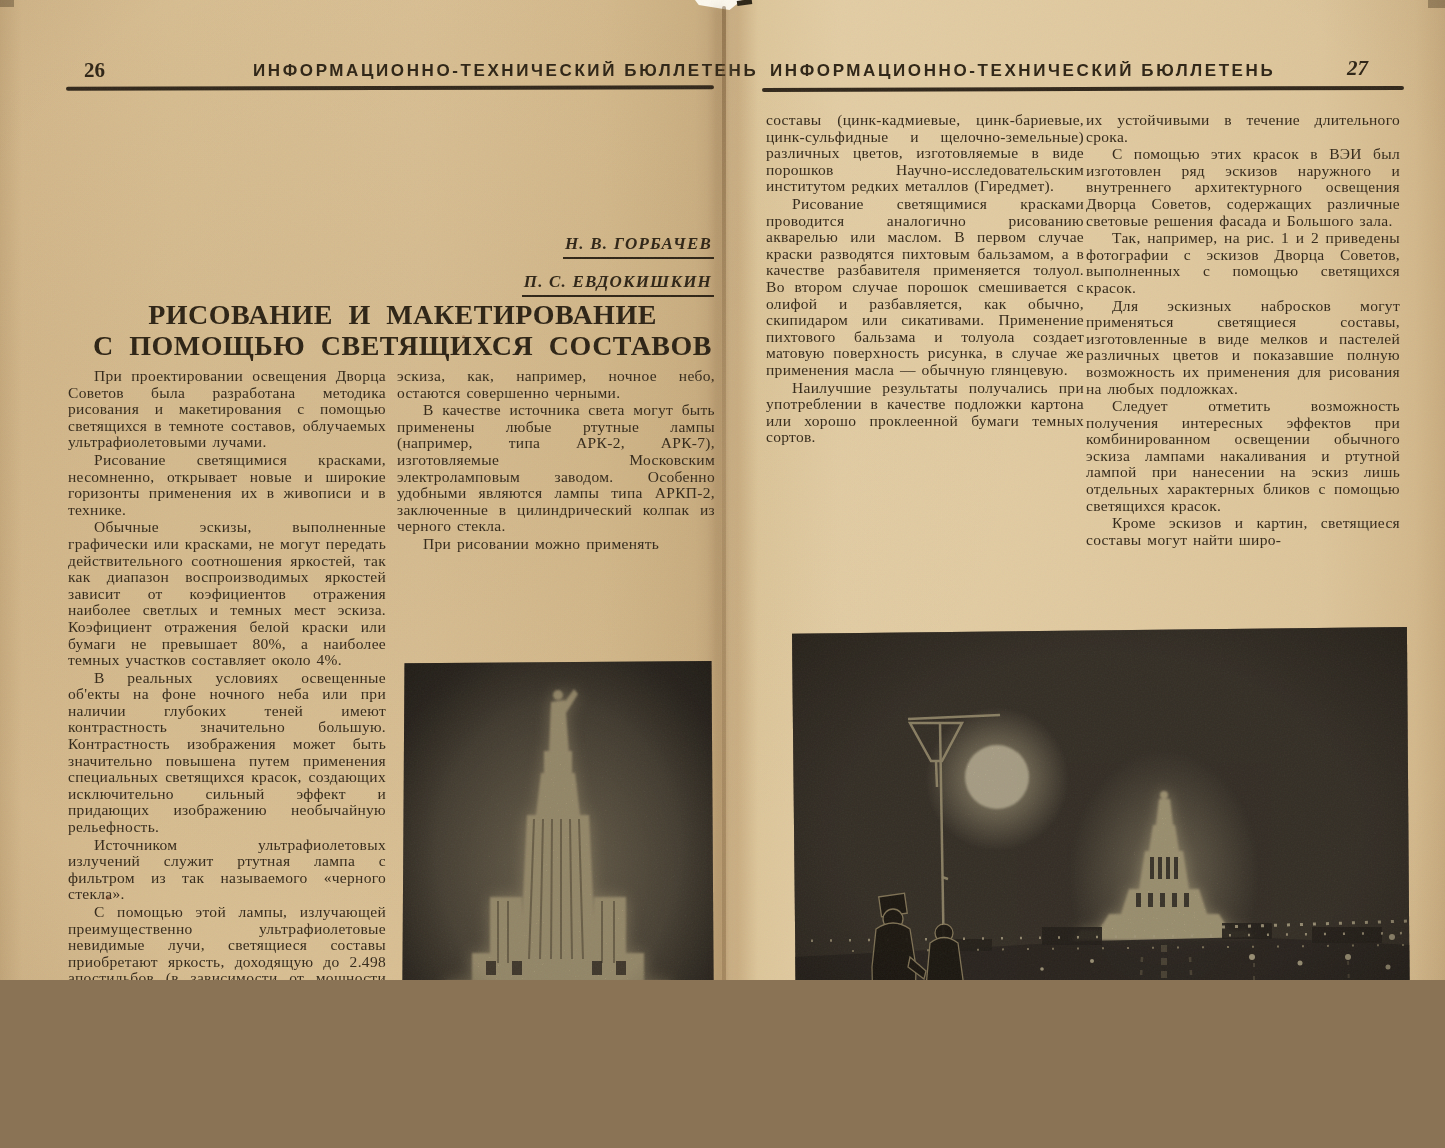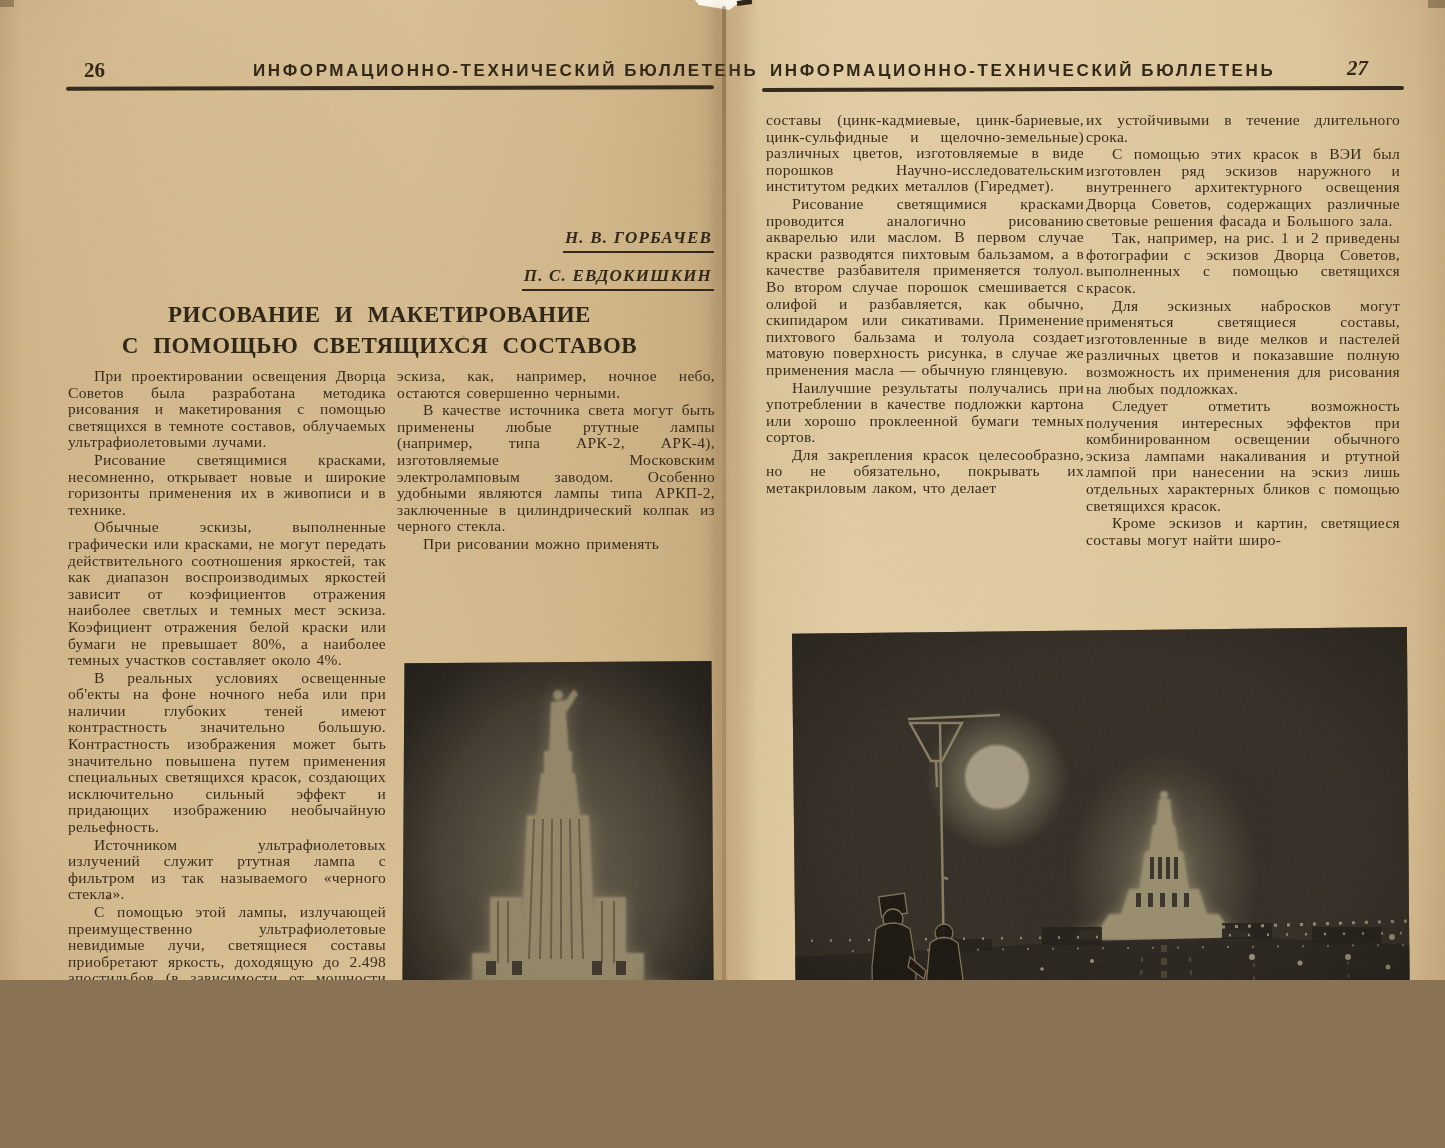--- a/index.html
+++ b/index.html
@@ -20,30 +20,30 @@
     position:absolute;font-family:"Liberation Sans",sans-serif;
     font-weight:bold;font-size:17px;letter-spacing:2.6px;color:#2e2415;
     white-space:nowrap;
   }
   .pagenum{
     position:absolute;font-family:"Liberation Serif",serif;
     font-weight:bold;font-size:21px;color:#2e2415;
   }
   .headrule{position:absolute;background:#31271a;border-radius:2px;}
   
-  .authors{position:absolute;left:396px;top:228px;width:318px;text-align:right;}
+  .authors{position:absolute;left:396px;top:234px;width:318px;text-align:right;}
   .author{
     display:inline-block;font-weight:bold;font-style:italic;font-size:17px;
     letter-spacing:1.2px;color:#2f2516;padding:0 2px 3px 2px;
     border-bottom:2.5px solid #2f2516;margin-bottom:13px;
   }
   
   .article-title{
-    position:absolute;left:57px;top:299px;width:645px;text-align:center;
-    font-weight:bold;font-size:23px;line-height:31px;letter-spacing:0.5px;
+    position:absolute;left:80px;top:299px;width:645px;text-align:center;
+    font-weight:bold;font-size:28px;line-height:31px;letter-spacing:0.5px;
     word-spacing:8px;color:#2d2314;
   }
   
   .col{
     position:absolute;width:318px;text-align:justify;overflow:hidden;
     font-size:15.5px;line-height:16.6px;letter-spacing:0.3px;word-spacing:1.6px;
     color:#34291a;
   }
   .col p{margin:0;text-indent:26px;}
   .col p + p{margin-top:1px;}
@@ -96,21 +96,21 @@
     <div class="col" style="left:68px;top:368px;height:700px;">
         <p>При проектировании освещения Дворца Советов была разработана методика рисования и макетирования с помощью светящихся в темноте составов, облучаемых ультрафиолетовыми лучами.</p>
         <p>Рисование светящимися красками, несомненно, открывает новые и широкие горизонты применения их в живописи и в технике.</p>
         <p>Обычные эскизы, выполненные графически или красками, не могут передать действительного соотношения яркостей, так как диапазон воспроизводимых яркостей зависит от коэфициентов отражения наиболее светлых и темных мест эскиза. Коэфициент отражения белой краски или бумаги не превышает 80%, а наиболее темных участков составляет около 4%.</p>
         <p>В реальных условиях освещенные об'екты на фоне ночного неба или при наличии глубоких теней имеют контрастность значительно большую. Контрастность изображения может быть значительно повышена путем применения специальных светящихся красок, создающих исключительно сильный эффект и придающих изображению необычайную рельефность.</p>
         <p>Источником ультрафиолетовых излучений служит ртутная лампа с фильтром из так называемого «черного стекла».</p>
         <p>С помощью этой лампы, излучающей преимущественно ультрафиолетовые невидимые лучи, светящиеся составы приобретают яркость, доходящую до 2.498 апостильбов (в зависимости от мощности лампы и расстояния до нее), а темные места</p>
       </div>
     <div class="col" style="left:397px;top:368px;height:288px;">
         <p class="cont">эскиза, как, например, ночное небо, остаются совершенно черными.</p>
-        <p>В качестве источника света могут быть применены любые ртутные лампы (например, типа АРК-2, АРК-4), изготовляемые Московским электроламповым заводом. Особенно удобными являются лампы типа АРКП-2, заключенные в цилиндрический колпак из черного стекла.</p>
+        <p>В качестве источника света могут быть применены любые ртутные лампы (например, типа АРК-2, АРК-7), изготовляемые Московским электроламповым заводом. Особенно удобными являются лампы типа АРКП-2, заключенные в цилиндрический колпак из черного стекла.</p>
         <p>При рисовании можно применять</p>
       </div>
 
     <div id="fig1" class="photo">
       <svg viewBox="0 0 312 380" width="312" height="380">
         <defs>
           <filter id="grain1" x="0" y="0" width="100%" height="100%">
             <feTurbulence type="fractalNoise" baseFrequency="0.85" numOctaves="2" result="n"></feTurbulence>
             <feColorMatrix in="n" type="matrix" values="0 0 0 0 0  0 0 0 0 0  0 0 0 0 0  0.9 0.9 0.9 0 0"></feColorMatrix>
           </filter>
@@ -180,21 +180,20 @@
 
   <div>
     <div class="runhead" style="left:770px;top:61px;">ИНФОРМАЦИОННО-ТЕХНИЧЕСКИЙ БЮЛЛЕТЕНЬ</div>
     <div class="pagenum" style="left:1347px;top:56px;font-style:italic;">27</div>
     <div class="headrule" style="left:762px;top:87px;width:642px;height:3.5px;transform:rotate(-0.2deg);"></div>
 
     <div class="col" style="left:766px;top:112px;height:508px;">
         <p class="cont">составы (цинк-кадмиевые, цинк-бариевые, цинк-сульфидные и щелочно-земельные) различных цветов, изготовляемые в виде порошков Научно-исследовательским институтом редких металлов (Гиредмет).</p>
         <p>Рисование светящимися красками проводится аналогично рисованию акварелью или маслом. В первом случае краски разводятся пихтовым бальзамом, а в качестве разбавителя применяется толуол. Во втором случае порошок смешивается с олифой и разбавляется, как обычно, скипидаром или сикативами. Применение пихтового бальзама и толуола создает матовую поверхность рисунка, в случае же применения масла — обычную глянцевую.</p>
         <p>Наилучшие результаты получались при употреблении в качестве подложки картона или хорошо проклеенной бумаги темных сортов.</p>
-        <p>Для закрепления красок целесообразно, но не обязательно, покрывать их метакриловым лаком, что делает</p>
       </div>
     <div class="col" style="left:1086px;top:112px;width:314px;height:510px;">
         <p class="cont">их устойчивыми в течение длительного срока.</p>
         <p>С помощью этих красок в ВЭИ был изготовлен ряд эскизов наружного и внутреннего архитектурного освещения Дворца Советов, содержащих различные световые решения фасада и Большого зала.</p>
         <p>Так, например, на рис. 1 и 2 приведены фотографии с эскизов Дворца Советов, выполненных с помощью светящихся красок.</p>
         <p>Для эскизных набросков могут применяться светящиеся составы, изготовленные в виде мелков и пастелей различных цветов и показавшие полную возможность их применения для рисования на любых подложках.</p>
         <p>Следует отметить возможность получения интересных эффектов при комбинированном освещении обычного эскиза лампами накаливания и ртутной лампой при нанесении на эскиз лишь отдельных характерных бликов с помощью светящихся красок.</p>
         <p>Кроме эскизов и картин, светящиеся составы могут найти широ-</p>
       </div>
 

